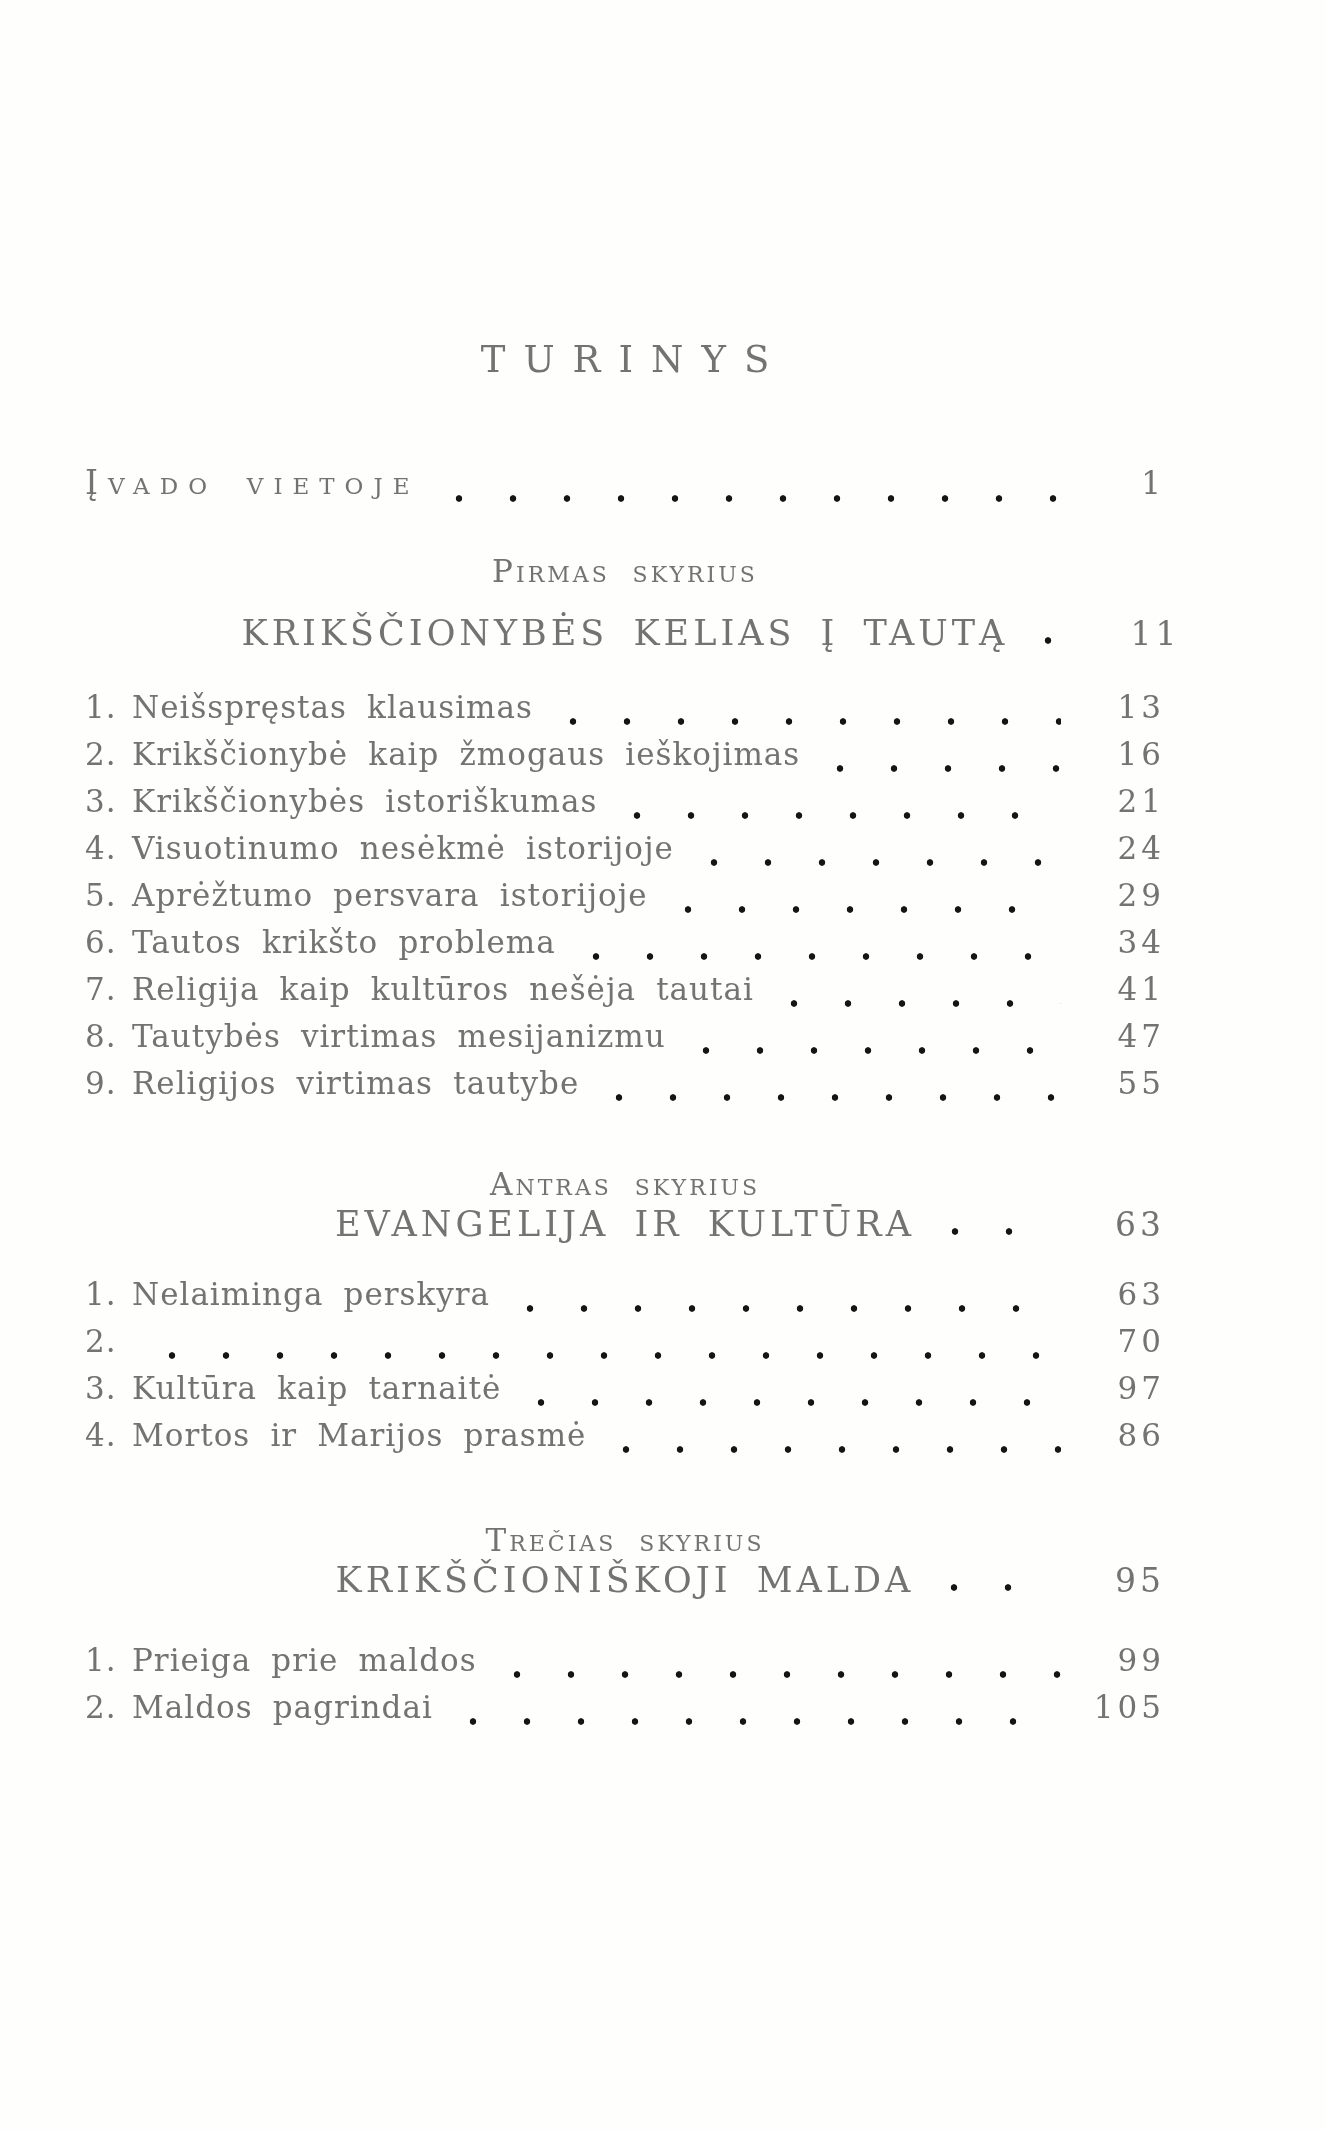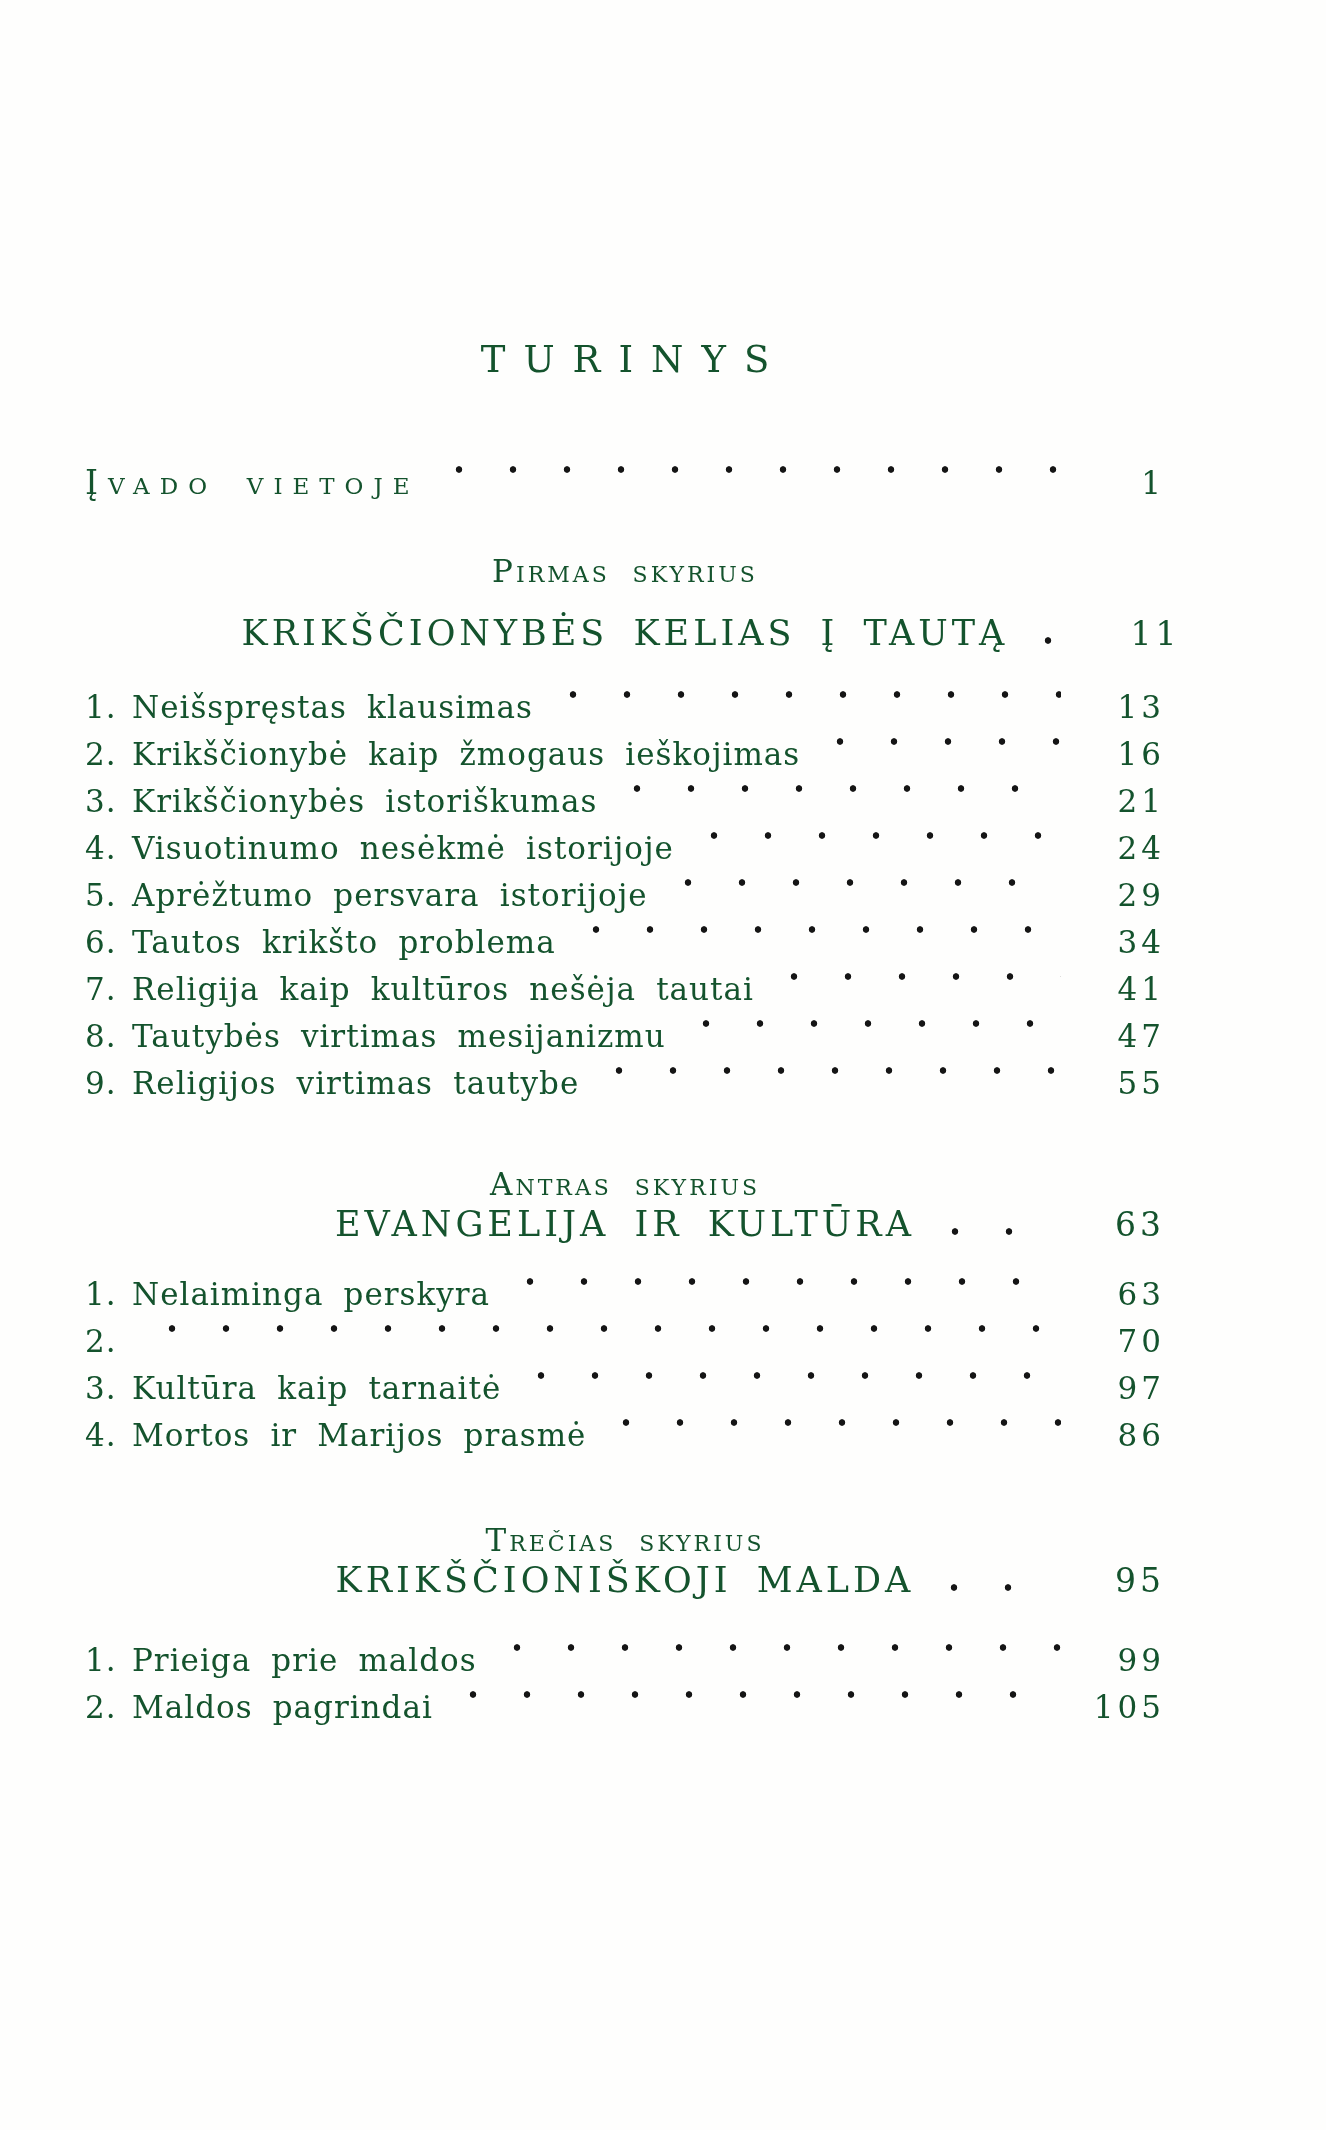--- a/index.html
+++ b/index.html
@@ -6,40 +6,40 @@
     margin: 0;
     padding: 0;
     background: #ffffff;
   }
   .page {
     position: relative;
     width: 1326px;
     height: 2130px;
     box-sizing: border-box;
     background: #fefefd;
-    color: #14532d;
+    color: #737373;
     font-family: "DejaVu Serif", "Liberation Serif", serif;
     padding: 340px 161px 0 85px;
     overflow: hidden;
   }
   
   .title {
     margin: 0;
     font-size: 37px;
     line-height: 40px;
     font-weight: normal;
     text-align: center;
     letter-spacing: 18px;
     text-indent: 18px;
     word-spacing: 6px;
   }
   
   .toc-row {
     display: flex;
-    align-items: flex-start;
+    align-items: flex-end;
     font-size: 31px;
     line-height: 34px;
     letter-spacing: 1px;
     word-spacing: 0.30em;
     white-space: nowrap;
   }
   .items .toc-row { margin-bottom: 13px; }
   .num {
     display: inline-block;
     min-width: 47px;

